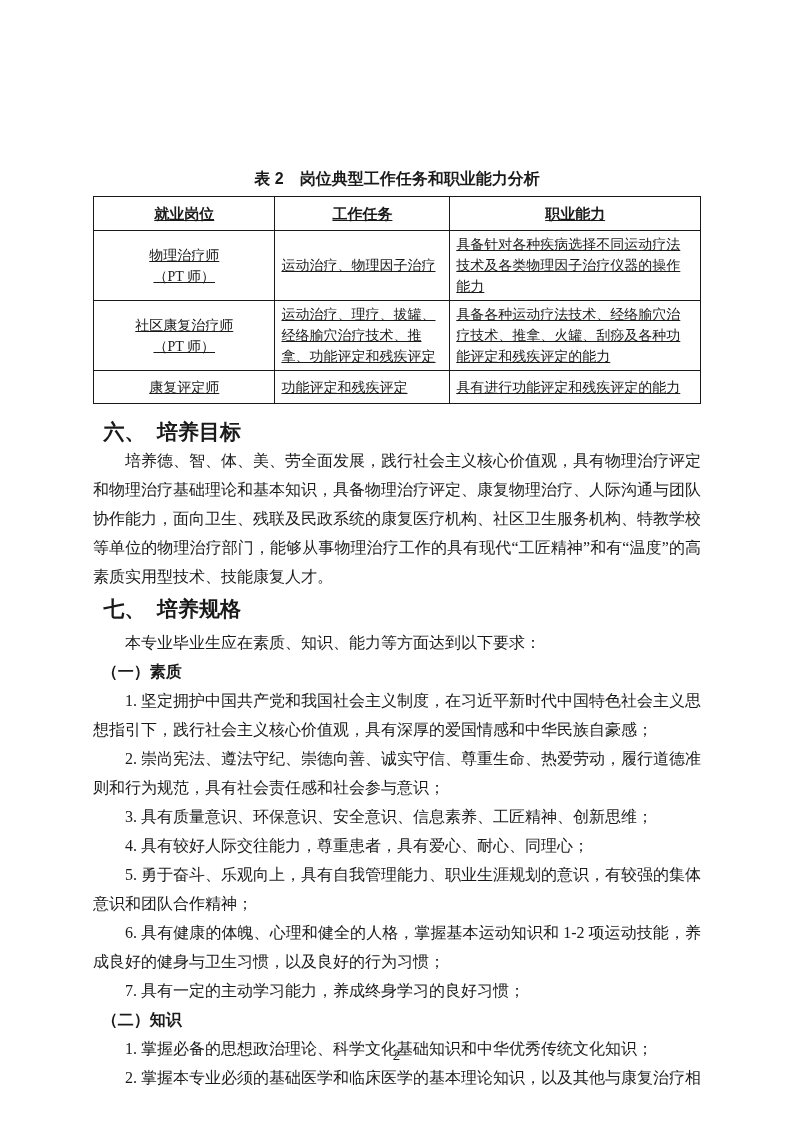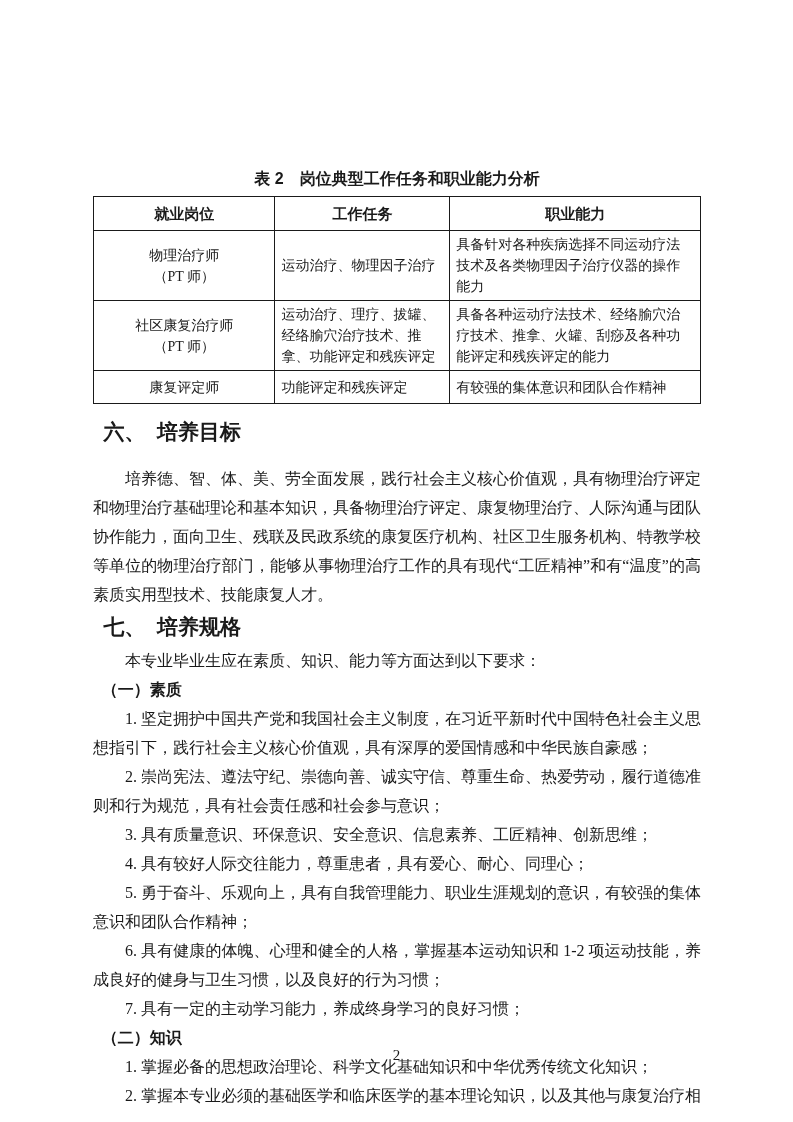--- a/index.html
+++ b/index.html
@@ -30,41 +30,42 @@
     border-collapse: collapse;
     table-layout: fixed;
     font-size: 14px;
     line-height: 21px;
   }
   table.jobs th, table.jobs td {
     border: 1px solid #1a1a1a;
     padding: 3px 6px;
     vertical-align: middle;
     text-align: left;
+    text-decoration: underline;
   }
   table.jobs th {
     text-align: center;
     font-weight: bold;
     font-size: 15px;
     height: 34px;
     font-family: "Liberation Sans", "DejaVu Sans", sans-serif;
   }
   table.jobs td.cell-center { text-align: center; }
   tr.row-1 { height: 58px; }
   tr.row-2 { height: 65px; }
   tr.row-3 { height: 33px; }
   .sec-heading {
     font-family: "Liberation Sans", "DejaVu Sans", sans-serif;
     font-weight: bold;
     font-size: 21px;
     line-height: 26px;
     text-indent: 0.5em;
   }
   .sec-heading .sec-no { margin-right: 0.55em; }
-  .sec-heading-six { margin: 15px 0 19px; }
+  .sec-heading-six { margin: 15px 0 1px; }
   .sec-heading-seven { margin: 5px 0 6px; }
   .body-par {
     font-size: 16px;
     line-height: 29px;
     text-align: justify;
     text-indent: 2em;
   }
   .sub-heading {
     font-family: "Liberation Sans", "DejaVu Sans", sans-serif;
     font-weight: bold;
@@ -117,21 +118,21 @@
           <div>（PT 师）</div>
         </td>
         <td>运动治疗、理疗、拔罐、经络腧穴治疗技术、推拿、功能评定和残疾评定</td>
         <td>具备各种运动疗法技术、经络腧穴治疗技术、推拿、火罐、刮痧及各种功能评定和残疾评定的能力</td>
       </tr>
       <tr class="row-3">
         <td class="cell-center">
           <div>康复评定师</div>
         </td>
         <td>功能评定和残疾评定</td>
-        <td>有较强的集体意识和团队合作精神</td>
+        <td>具有进行功能评定和残疾评定的能力</td>
       </tr>
     </tbody>
   </table>
 
   <h2 class="sec-heading sec-heading-six"><span class="sec-no">六、</span><span>培养目标</span></h2>
 
   <p class="body-par">培养德、智、体、美、劳全面发展，践行社会主义核心价值观，具有物理治疗评定和物理治疗基础理论和基本知识，具备物理治疗评定、康复物理治疗、人际沟通与团队协作能力，面向卫生、残联及民政系统的康复医疗机构、社区卫生服务机构、特教学校等单位的物理治疗部门，能够从事物理治疗工作的具有现代“工匠精神”和有“温度”的高素质实用型技术、技能康复人才。</p>
 
   <h2 class="sec-heading sec-heading-seven"><span class="sec-no">七、</span><span>培养规格</span></h2>
 

